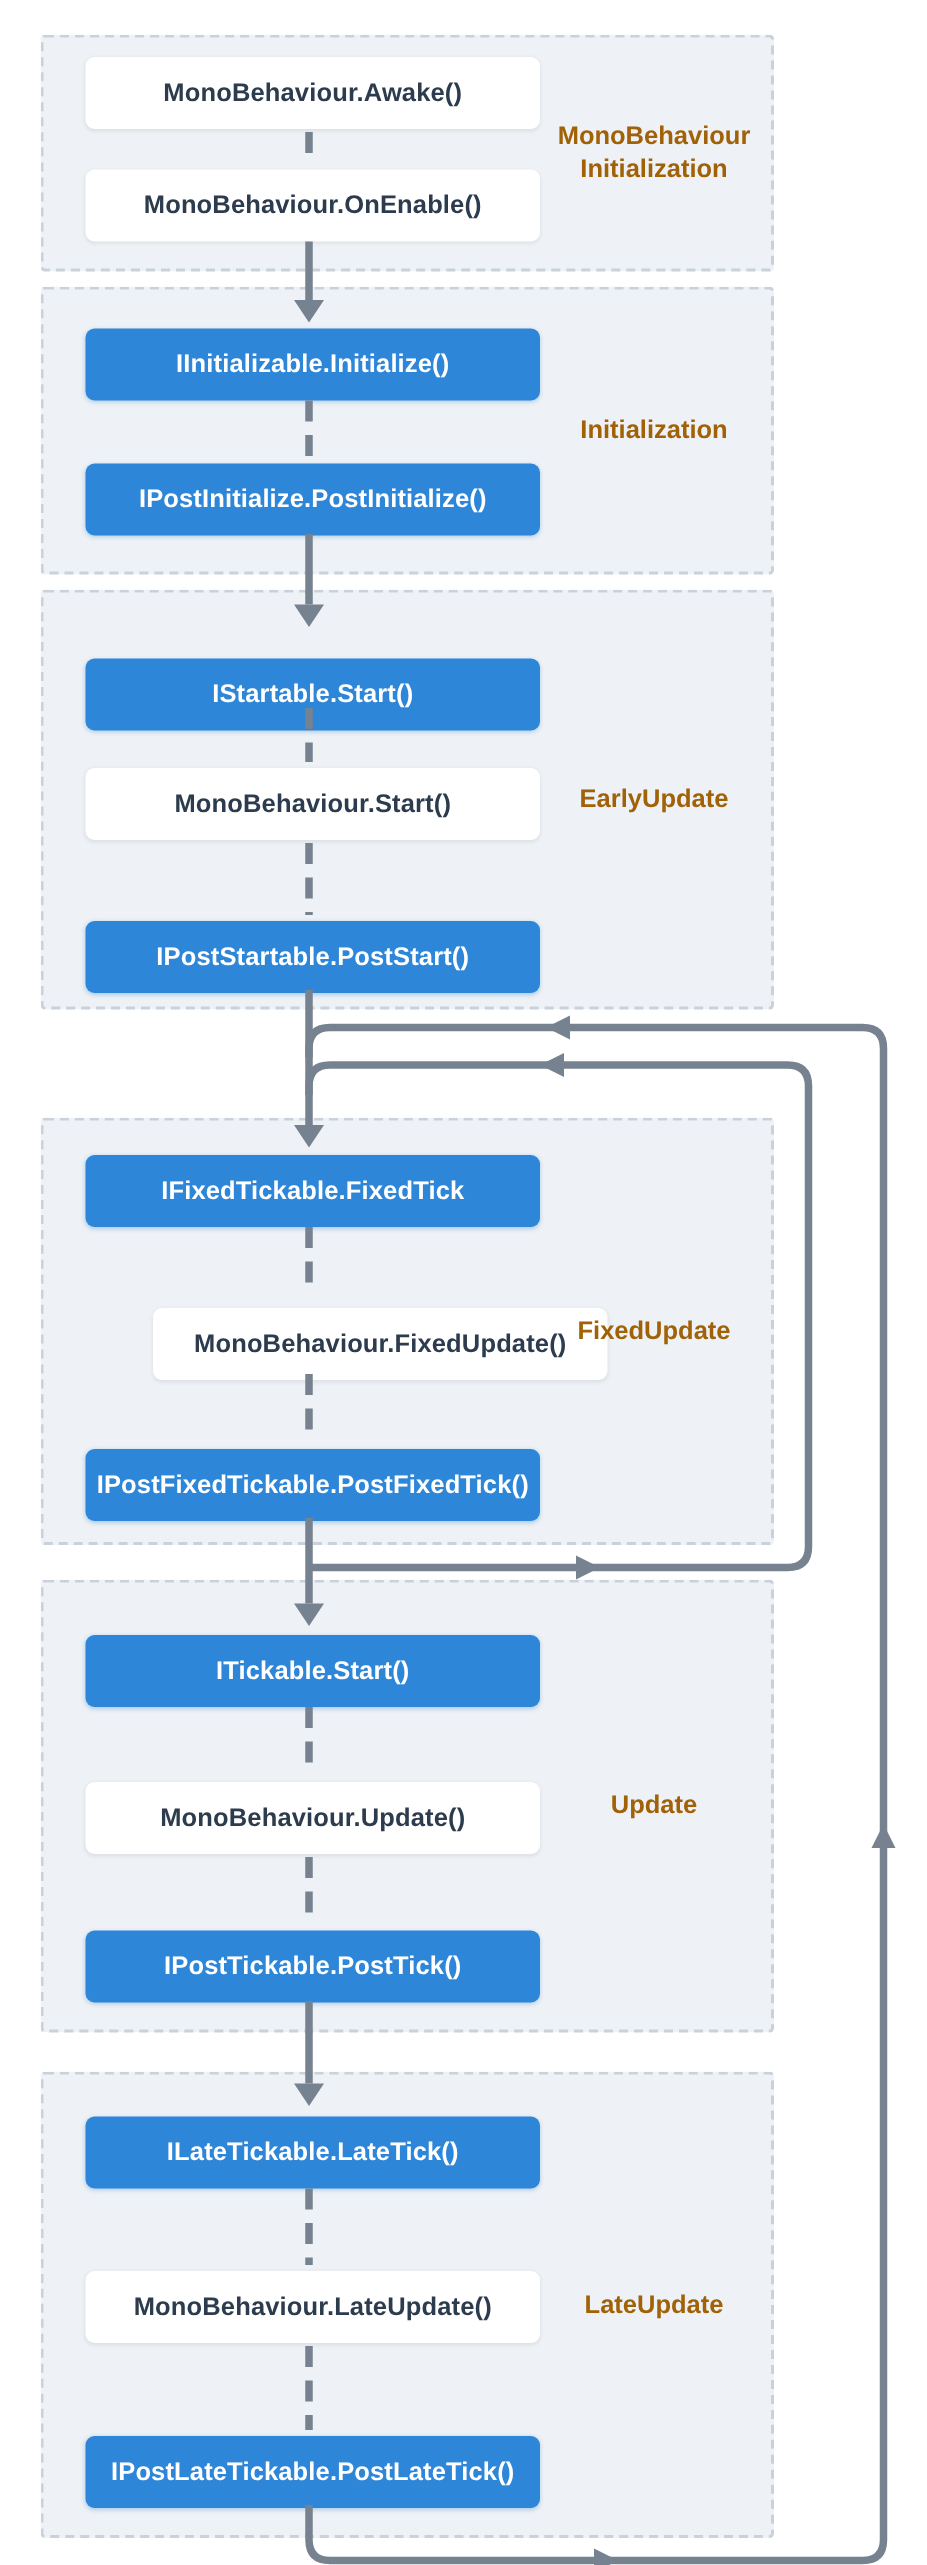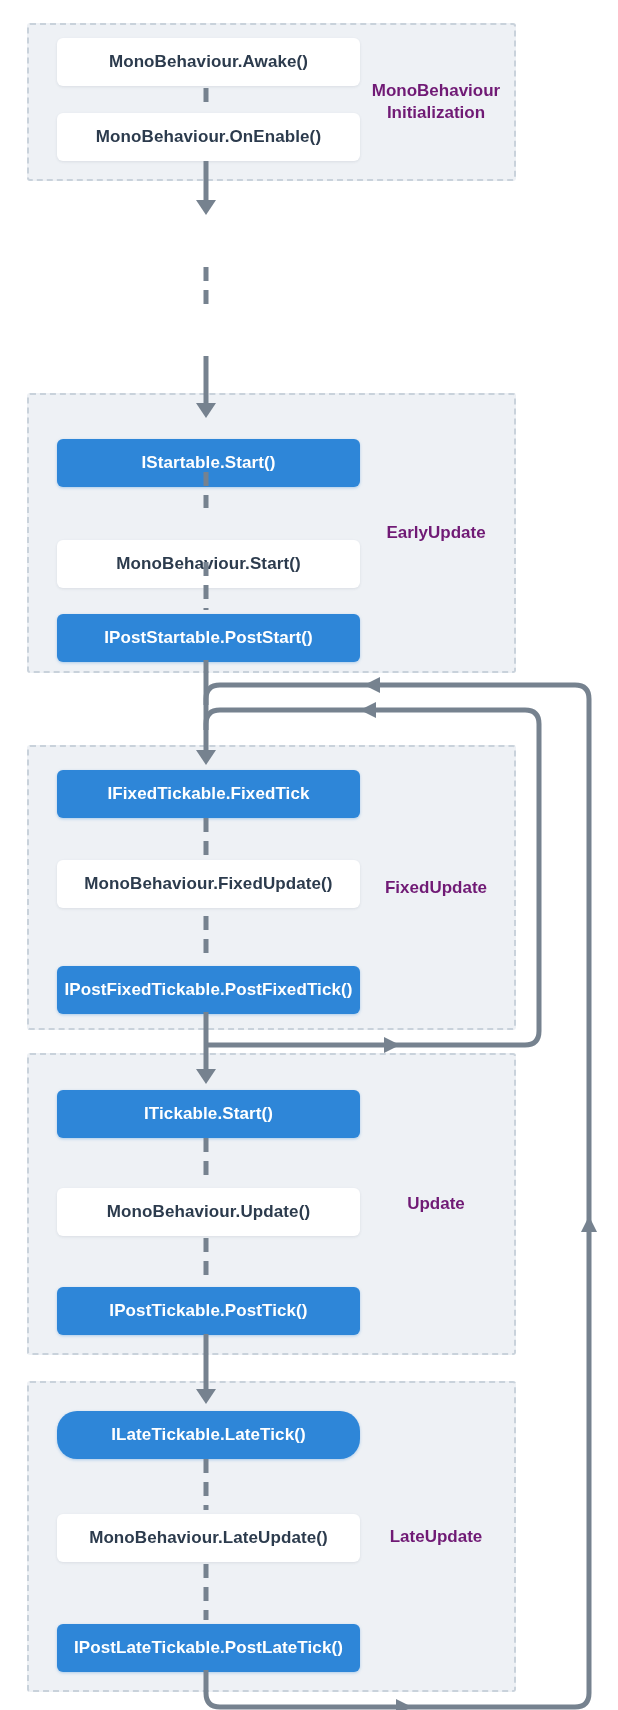--- a/index.html
+++ b/index.html
@@ -37,21 +37,21 @@
     background:#2e86d8;
     color:#ffffff;
     box-shadow:0 1px 3px rgba(46,134,216,0.35);
   }
   .section-label{
     position:absolute;
     left:331px;width:152px;
     top:50%;transform:translateY(-50%);
     text-align:center;
     font-size:17px;font-weight:700;
-    color:#701a75;
+    color:#a16207;
     line-height:1.3;
   }
   #flow-overlay{
     position:absolute;left:0;top:0;
     pointer-events:none;
   }
   #flow-overlay .line{
     fill:none;
     stroke:#76828f;
     stroke-width:5;
@@ -71,44 +71,49 @@
 <body>
 
 <div id="canvas">
 
   <div class="section" style="top:23px;height:158px;">
     <div class="box" style="top:13px;" data-style="plain">MonoBehaviour.Awake()</div>
     <div class="box" style="top:88px;" data-style="plain">MonoBehaviour.OnEnable()</div>
     <div class="section-label">MonoBehaviour Initialization</div>
   </div>
 
+  <div class="section" style="top:191px;height:192px;">
+    <div class="box" style="top:26px;" data-style="accent">IInitializable.Initialize()</div>
+    <div class="box" style="top:116px;" data-style="accent">IPostInitialize.PostInitialize()</div>
+    <div class="section-label">Initialization</div>
+  </div>
 
   <div class="section" style="top:393px;height:280px;">
     <div class="box" style="top:44px;" data-style="accent">IStartable.Start()</div>
-    <div class="box" style="top:117px;margin-top:28px;" data-style="plain">MonoBehaviour.Start()</div>
+    <div class="box" style="top:117px;" data-style="plain">MonoBehaviour.Start()</div>
     <div class="box" style="top:219px;" data-style="accent">IPostStartable.PostStart()</div>
     <div class="section-label">EarlyUpdate</div>
   </div>
 
   <div class="section" style="top:745px;height:285px;">
     <div class="box" style="top:23px;" data-style="accent">IFixedTickable.FixedTick</div>
-    <div class="box" style="top:113px;" data-style="plain">MonoBehaviour.FixedUpdate()</div>
+    <div class="box" style="top:125px;margin-left:45px;" data-style="plain">MonoBehaviour.FixedUpdate()</div>
     <div class="box" style="top:219px;" data-style="accent">IPostFixedTickable.PostFixedTick()</div>
     <div class="section-label">FixedUpdate</div>
   </div>
 
   <div class="section" style="top:1053px;height:302px;">
     <div class="box" style="top:35px;" data-style="accent">ITickable.Start()</div>
     <div class="box" style="top:133px;" data-style="plain">MonoBehaviour.Update()</div>
     <div class="box" style="top:232px;" data-style="accent">IPostTickable.PostTick()</div>
     <div class="section-label">Update</div>
   </div>
 
   <div class="section" style="top:1381px;height:311px;">
-    <div class="box" style="top:28px;border-radius:20px;" data-style="accent">ILateTickable.LateTick()</div>
+    <div class="box" style="top:28px;" data-style="accent">ILateTickable.LateTick()</div>
     <div class="box" style="top:131px;" data-style="plain">MonoBehaviour.LateUpdate()</div>
     <div class="box" style="top:241px;" data-style="accent">IPostLateTickable.PostLateTick()</div>
     <div class="section-label">LateUpdate</div>
   </div>
 
   <svg id="flow-overlay" width="618" height="1710" viewBox="0 0 618 1710">
 
     <path class="dashline" d="M206 88 V111"></path>
     <path class="dashline" d="M206 267 V305"></path>
     <path class="dashline" d="M206 472 V508"></path>

